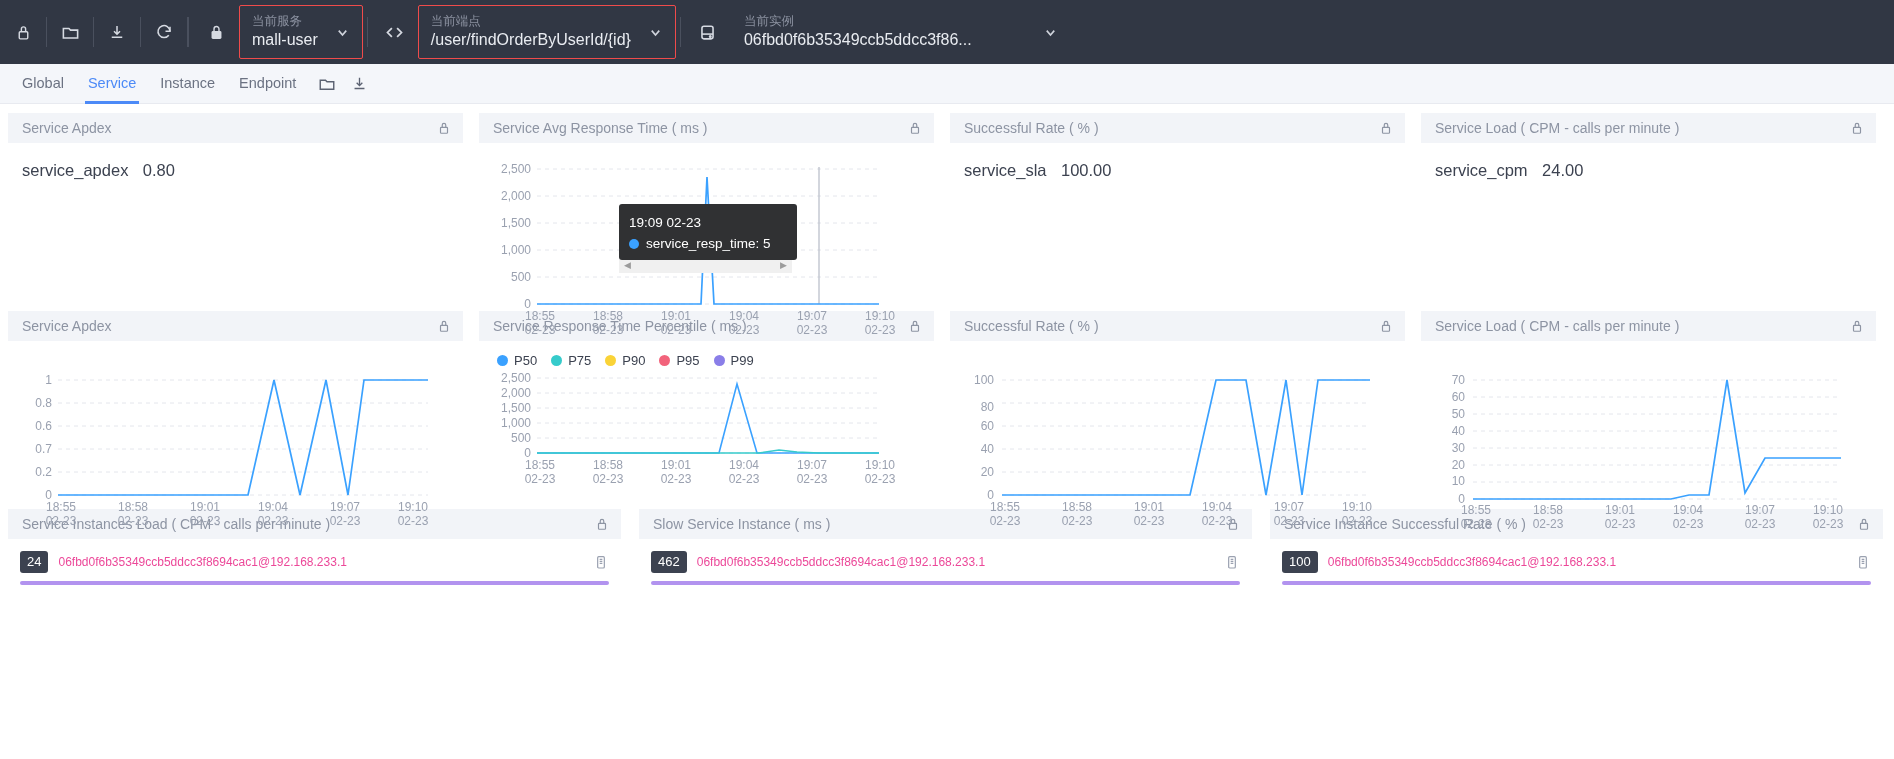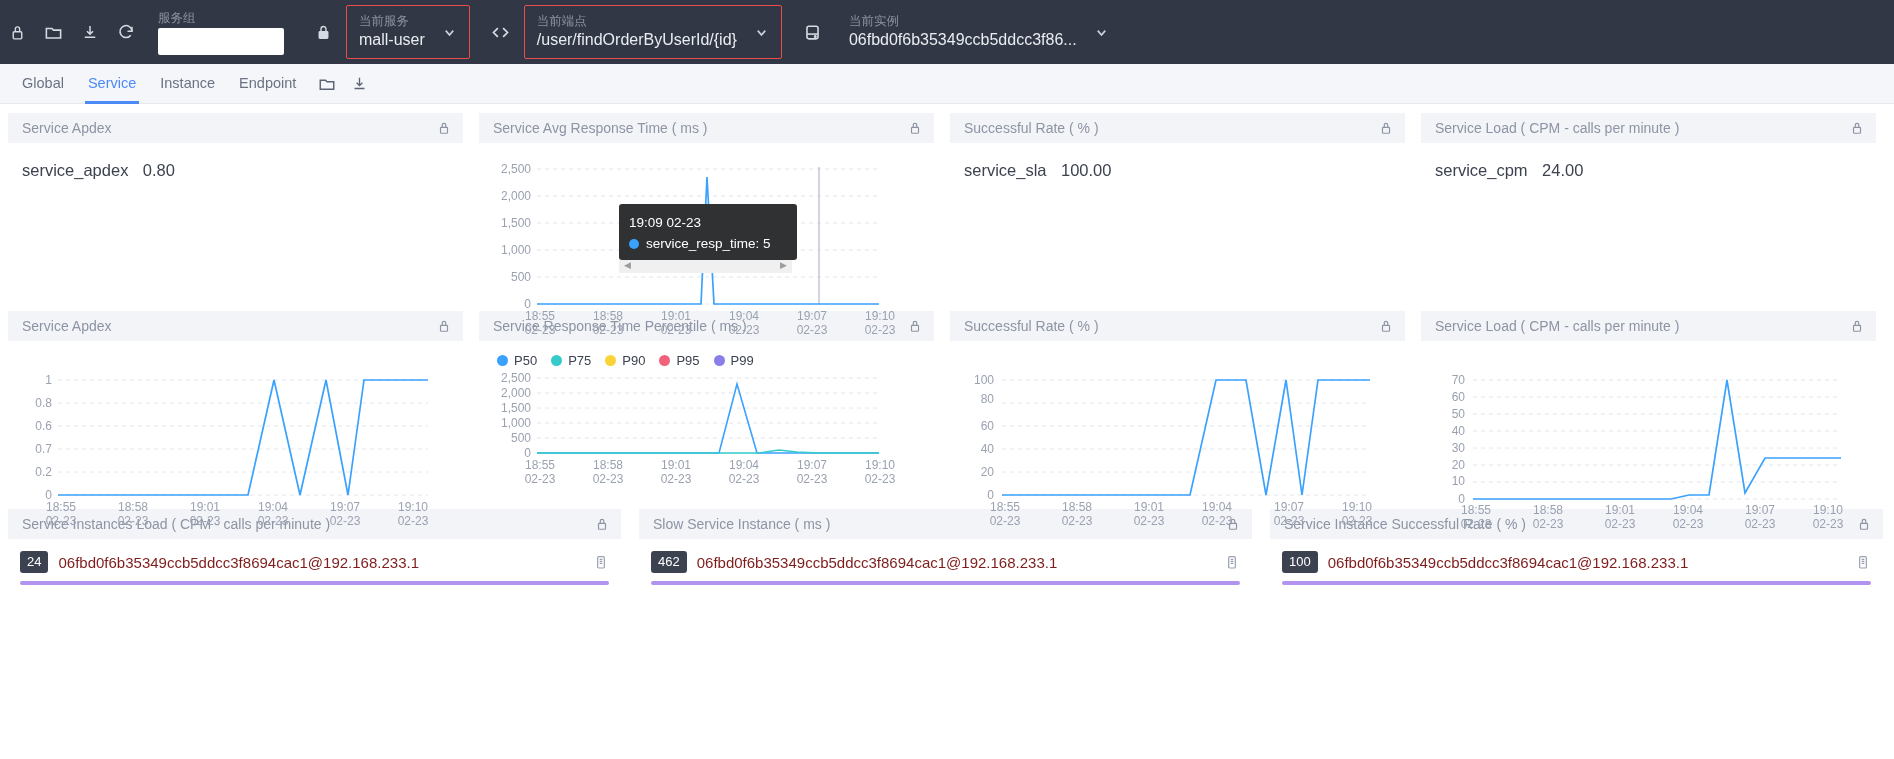--- a/index.html
+++ b/index.html
@@ -145,21 +145,21 @@
 
   
   .inst-body { padding: 12px 12px 0 12px; }
   .inst-row { display: flex; align-items: center; gap: 10px; }
   .inst-badge {
     background: #3c4250; color: #fff;
     font-size: 13px; line-height: 18px;
     border-radius: 3px; padding: 2px 7px; min-width: 27px;
     text-align: center;
   }
-  .inst-name { font-size: 15px; color: #7f1d1d; flex: 1; white-space: nowrap;
+  .inst-name { font-size: 12px; color: #ec4899; flex: 1; white-space: nowrap;
                overflow: hidden; text-overflow: ellipsis; }
   .copy-icon { color: #9aa1b0; cursor: pointer; display: flex; }
   .inst-bar {
     margin-top: 8px; height: 4px; border-radius: 2px; background: #b293ef;
   }
 </style>
 </head>
 <body>
 
 <div class="topbar">
@@ -187,26 +187,20 @@
   <div class="tb-sep"></div>
 
   <div class="tb-icon">
     <svg width="18" height="18" viewBox="0 0 24 24" fill="none" stroke="currentColor" stroke-width="2">
       <path d="M20 11a8 8 0 1 0-1.6 5.3"></path>
         <path d="M20 5v6h-6"></path>
     </svg>
   </div>
   <div class="tb-sep"></div>
 
-  <div class="tb-group">
-    <div class="tb-field">
-      <div class="tb-label">服务组</div>
-      <input class="tb-input" value="" style="">
-    </div>
-  </div>
   <div class="tb-sep"></div>
 
   <div class="tb-group">
     <div class="tb-icon">
       <svg width="17" height="17" viewBox="0 0 24 24" fill="none" stroke="currentColor" stroke-width="2">
         <rect x="5" y="10" width="14" height="11" rx="2" fill="currentColor" stroke="none"></rect>
         <path d="M8.5 10V7a3.5 3.5 0 0 1 7 0v3"></path>
       </svg>
     </div>
     <div class="tb-select">
@@ -509,21 +503,21 @@
         <div class="lock-icon">
           <svg width="14" height="14" viewBox="0 0 24 24" fill="none" stroke="currentColor" stroke-width="2">
             <rect x="6" y="11" width="12" height="10" rx="1.5"></rect>
               <path d="M9 11V7a3 3 0 0 1 6 0v4"></path>
           </svg>
         </div>
       </div>
       <div class="chart-body">
         <div class="plot">
           <div class="ylab" style="top:35px;  left:0; width:44px;">100</div>
-          <div class="ylab" style="top:54px;  left:0; width:44px;">80</div>
+          <div class="ylab" style="top:62px;  left:0; width:44px;">80</div>
           <div class="ylab" style="top:81px;  left:0; width:44px;">60</div>
           <div class="ylab" style="top:104px; left:0; width:44px;">40</div>
           <div class="ylab" style="top:127px; left:0; width:44px;">20</div>
           <div class="ylab" style="top:150px; left:0; width:44px;">0</div>
 
           <svg width="455" height="175" style="position:absolute;left:0;top:0;">
             <g stroke="#e4e6ec" stroke-dasharray="4 4" stroke-width="1">
               <line x1="52" y1="35" x2="420" y2="35"></line>
               <line x1="52" y1="58" x2="420" y2="58"></line>
               <line x1="52" y1="81" x2="420" y2="81"></line>

